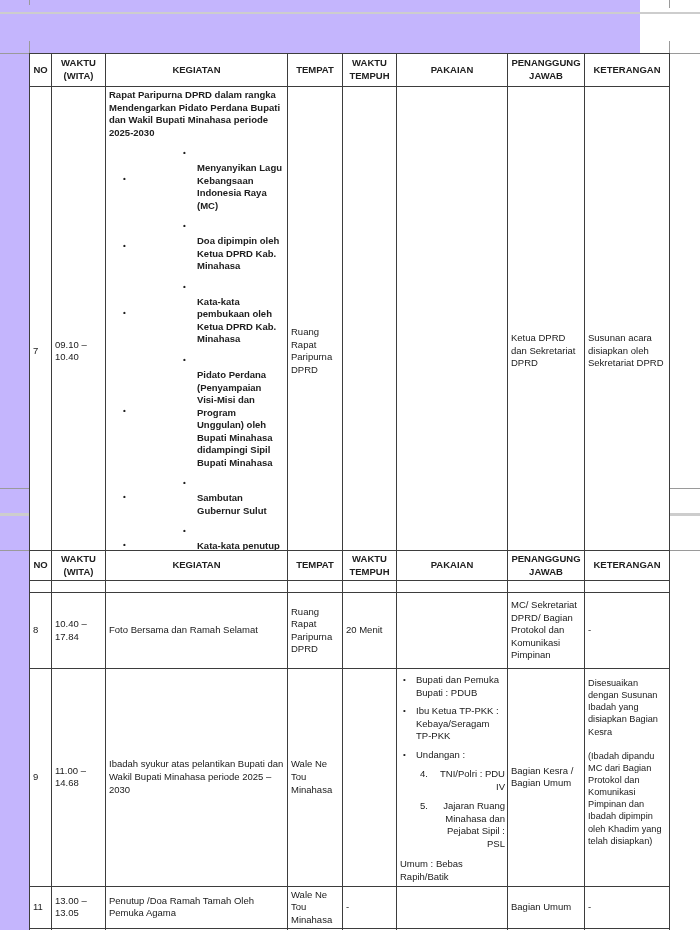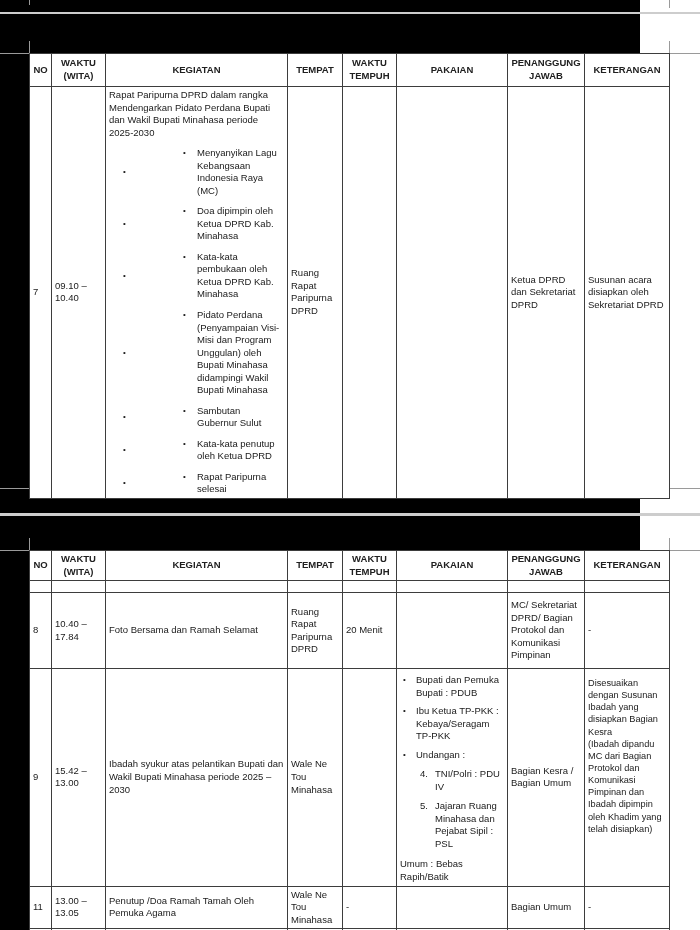--- a/index.html
+++ b/index.html
@@ -1,17 +1,17 @@
 <!DOCTYPE html>
 <html><head>
 <meta charset="utf-8">
 <style>
   html,body{margin:0;padding:0;background:#ffffff;}
   body{width:700px;height:930px;overflow:hidden;font-family:"Liberation Sans","DejaVu Sans",sans-serif;color:#202020;}
-  .canvas{position:relative;width:640px;height:930px;background:#000000;}
+  .canvas{position:relative;width:640px;height:930px;background:#c4b5fd;}
 
   
   .sep{position:absolute;left:0;width:700px;background:#cdcdcd;}
   .sep-top{top:12px;height:2px;}
   .sep-mid{top:513px;height:3px;}
   .mark{position:absolute;background:#9a9a9a;}
   .mv{width:1px;}
   .mh{height:1px;}
 
   
@@ -22,39 +22,39 @@
   th{font-weight:bold;text-align:center;vertical-align:middle;padding:2px 1px;}
   .t1 .head-row th{height:28px;}
   .t2 .head-row th{height:24px;}
   tr.spacer-row td{height:11px;padding:0;}
   tr.row7 td{height:389px;}
   tr.row8 td{height:71px;}
   tr.row9 td{height:166px;}
   tr.row10 td{height:29px;}
   tr.row11 td{height:44px;}
 
-  td.c-keg-list{vertical-align:top;padding:2px 4px 2px 3px;}
+  td.c-keg-list{vertical-align:top;padding:2px 4px 2px 3px;font-weight:bold;}
   .keg-intro{margin:0 0 2px 0;}
   .keg-item{display:flex;margin-top:8px;}
   .ob{flex:0 0 60px;padding-left:14px;display:flex;align-items:center;font-size:8px;}
   .ib{flex:0 0 14px;font-size:8px;padding-top:1px;}
-  .it{flex:1;}
+  .it{flex:1;margin-top:15px;}
 
   td.c-pak9{vertical-align:top;padding:3px 2px 2px 2px;}
   .pak-item{display:flex;margin-top:6px;}
   .pak-item:first-child{margin-top:2px;}
   .pb{flex:0 0 13px;padding-left:4px;font-size:8px;padding-top:1px;}
   .pt{flex:1;}
   .pak-num{display:flex;margin:7px 0 0 21px;}
   .pn{flex:0 0 15px;}
-  .pnt{flex:1;}
+  .pnt{flex:1;text-align:right;}
   .pak-footer{margin-top:8px;padding-left:1px;}
 
   td.c-ket9{vertical-align:top;padding:8px 2px 2px 3px;font-size:9.2px;}
-  .ket-p2{margin-top:0;}
+  .ket-p2{margin-top:12px;}
 </style>
 </head>
 <body>
 
 <div class="canvas">
 
   <div class="sep sep-top"></div>
   <div class="sep sep-mid"></div>
 
   <div class="mark mv" style="left:29px;top:0;height:5px;"></div>
@@ -112,21 +112,21 @@
             <span class="it">Doa dipimpin oleh Ketua DPRD Kab. Minahasa</span>
           </div>
           <div class="keg-item">
             <span class="ob">•</span>
             <span class="ib">•</span>
             <span class="it">Kata-kata pembukaan oleh Ketua DPRD Kab. Minahasa</span>
           </div>
           <div class="keg-item">
             <span class="ob">•</span>
             <span class="ib">•</span>
-            <span class="it">Pidato Perdana (Penyampaian Visi-Misi dan Program Unggulan) oleh Bupati Minahasa didampingi Wakil Bupati Minahasa</span>
+            <span class="it">Pidato Perdana (Penyampaian Visi-Misi dan Program Unggulan) oleh Bupati Minahasa didampingi Sipil Bupati Minahasa</span>
           </div>
           <div class="keg-item">
             <span class="ob">•</span>
             <span class="ib">•</span>
             <span class="it">Sambutan Gubernur Sulut</span>
           </div>
           <div class="keg-item">
             <span class="ob">•</span>
             <span class="ib">•</span>
             <span class="it">Kata-kata penutup oleh Ketua DPRD</span>
@@ -185,21 +185,21 @@
         <td>10.40 – 17.84</td>
         <td>Foto Bersama dan Ramah Selamat</td>
         <td>Ruang Rapat Paripurna DPRD</td>
         <td>20 Menit</td>
         <td></td>
         <td>MC/ Sekretariat DPRD/ Bagian Protokol dan Komunikasi Pimpinan</td>
         <td>-</td>
       </tr>
       <tr class="row9">
         <td>9</td>
-        <td>15.42 – 13.00</td>
+        <td>11.00 – 14.68</td>
         <td>Ibadah syukur atas pelantikan Bupati dan Wakil Bupati Minahasa periode 2025 – 2030</td>
         <td>Wale Ne Tou Minahasa</td>
         <td></td>
         <td class="c-pak9">
           <div class="pak-item">
             <span class="pb">•</span>
             <span class="pt">Bupati dan Pemuka Bupati : PDUB</span>
           </div>
           <div class="pak-item">
             <span class="pb">•</span>

